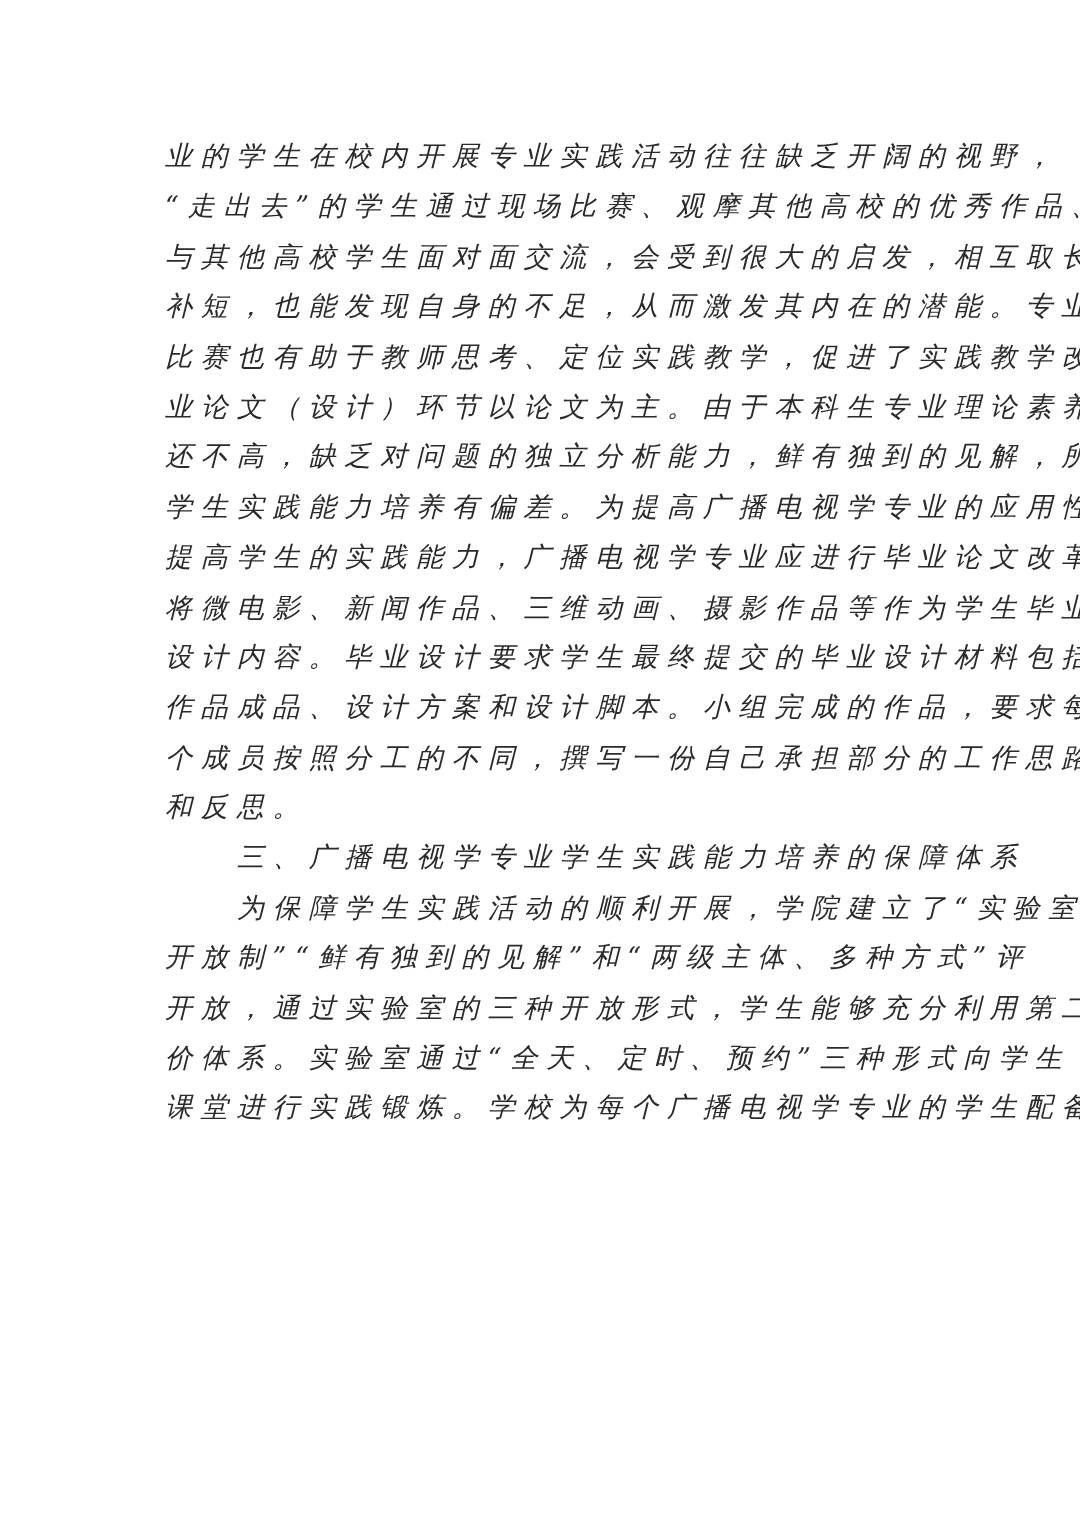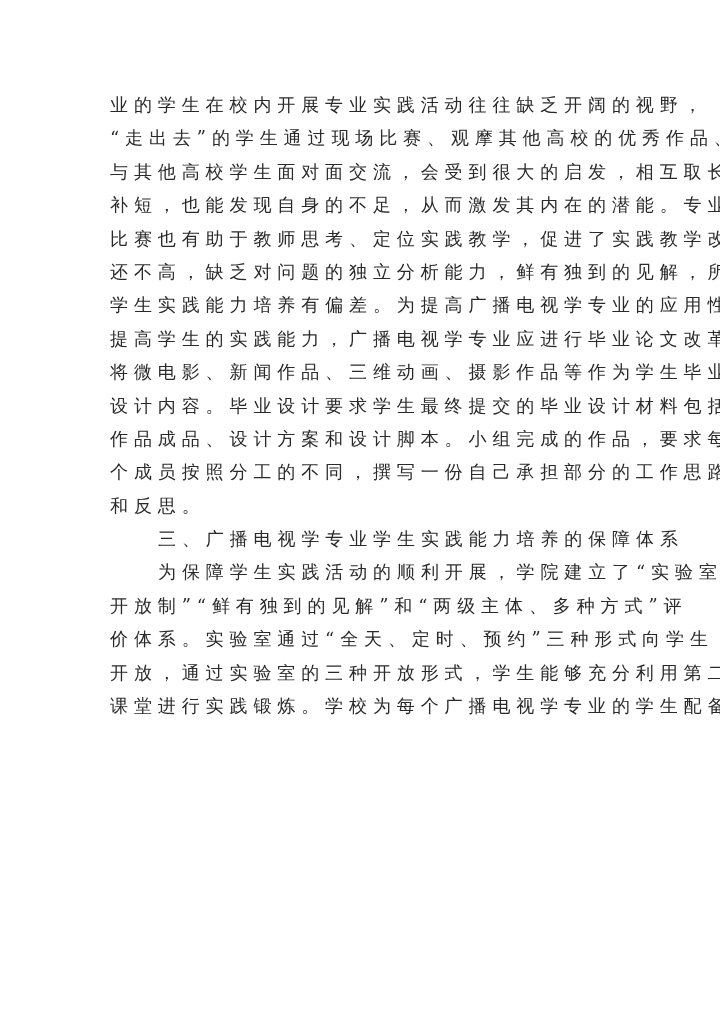--- a/index.html
+++ b/index.html
@@ -13,20 +13,21 @@
       position: relative;
       overflow: hidden;
     }
     .page {
       position: absolute;
       left: 0;
       top: 0;
       width: 720px;
       height: 1017px;
       background: #ffffff;
+      font-style: italic;
     }
     .text-block {
       position: absolute;
       left: 110px;
       top: 88px;
       width: 504px;
       font-family: "DejaVu Serif", "Liberation Serif", serif;
       font-size: 18px;
       line-height: 33.4px;
       color: #2a2a2a;
@@ -44,28 +45,29 @@
 </head>
 <body>
 
 <div class="page">
   <div class="text-block">
     <span class="line">业的学生在校内开展专业实践活动往往缺乏开阔的视野，</span>
     <span class="line">“走出去”的学生通过现场比赛、观摩其他高校的优秀作品、</span>
     <span class="line">与其他高校学生面对面交流，会受到很大的启发，相互取长</span>
     <span class="line">补短，也能发现自身的不足，从而激发其内在的潜能。专业</span>
     <span class="line">比赛也有助于教师思考、定位实践教学，促进了实践教学改</span>
+    <span class="line">业论文（设计）环节以论文为主。由于本科生专业理论素养</span>
     <span class="line">还不高，缺乏对问题的独立分析能力，鲜有独到的见解，所</span>
     <span class="line">学生实践能力培养有偏差。为提高广播电视学专业的应用性，</span>
     <span class="line">提高学生的实践能力，广播电视学专业应进行毕业论文改革，</span>
     <span class="line">将微电影、新闻作品、三维动画、摄影作品等作为学生毕业</span>
     <span class="line">设计内容。毕业设计要求学生最终提交的毕业设计材料包括</span>
     <span class="line">作品成品、设计方案和设计脚本。小组完成的作品，要求每</span>
     <span class="line">个成员按照分工的不同，撰写一份自己承担部分的工作思路</span>
     <span class="line">和反思。</span>
     <span class="line indent">三、广播电视学专业学生实践能力培养的保障体系</span>
     <span class="line indent">为保障学生实践活动的顺利开展，学院建立了“实验室</span>
     <span class="line">开放制”“鲜有独到的见解”和“两级主体、多种方式”评</span>
+    <span class="line">开放，通过实验室的三种开放形式，学生能够充分利用第二</span>
     <span class="line">价体系。实验室通过“全天、定时、预约”三种形式向学生</span>
-    <span class="line">开放，通过实验室的三种开放形式，学生能够充分利用第二</span>
     <span class="line">课堂进行实践锻炼。学校为每个广播电视学专业的学生配备</span>
   </div>
 </div>
 
 </body></html>

